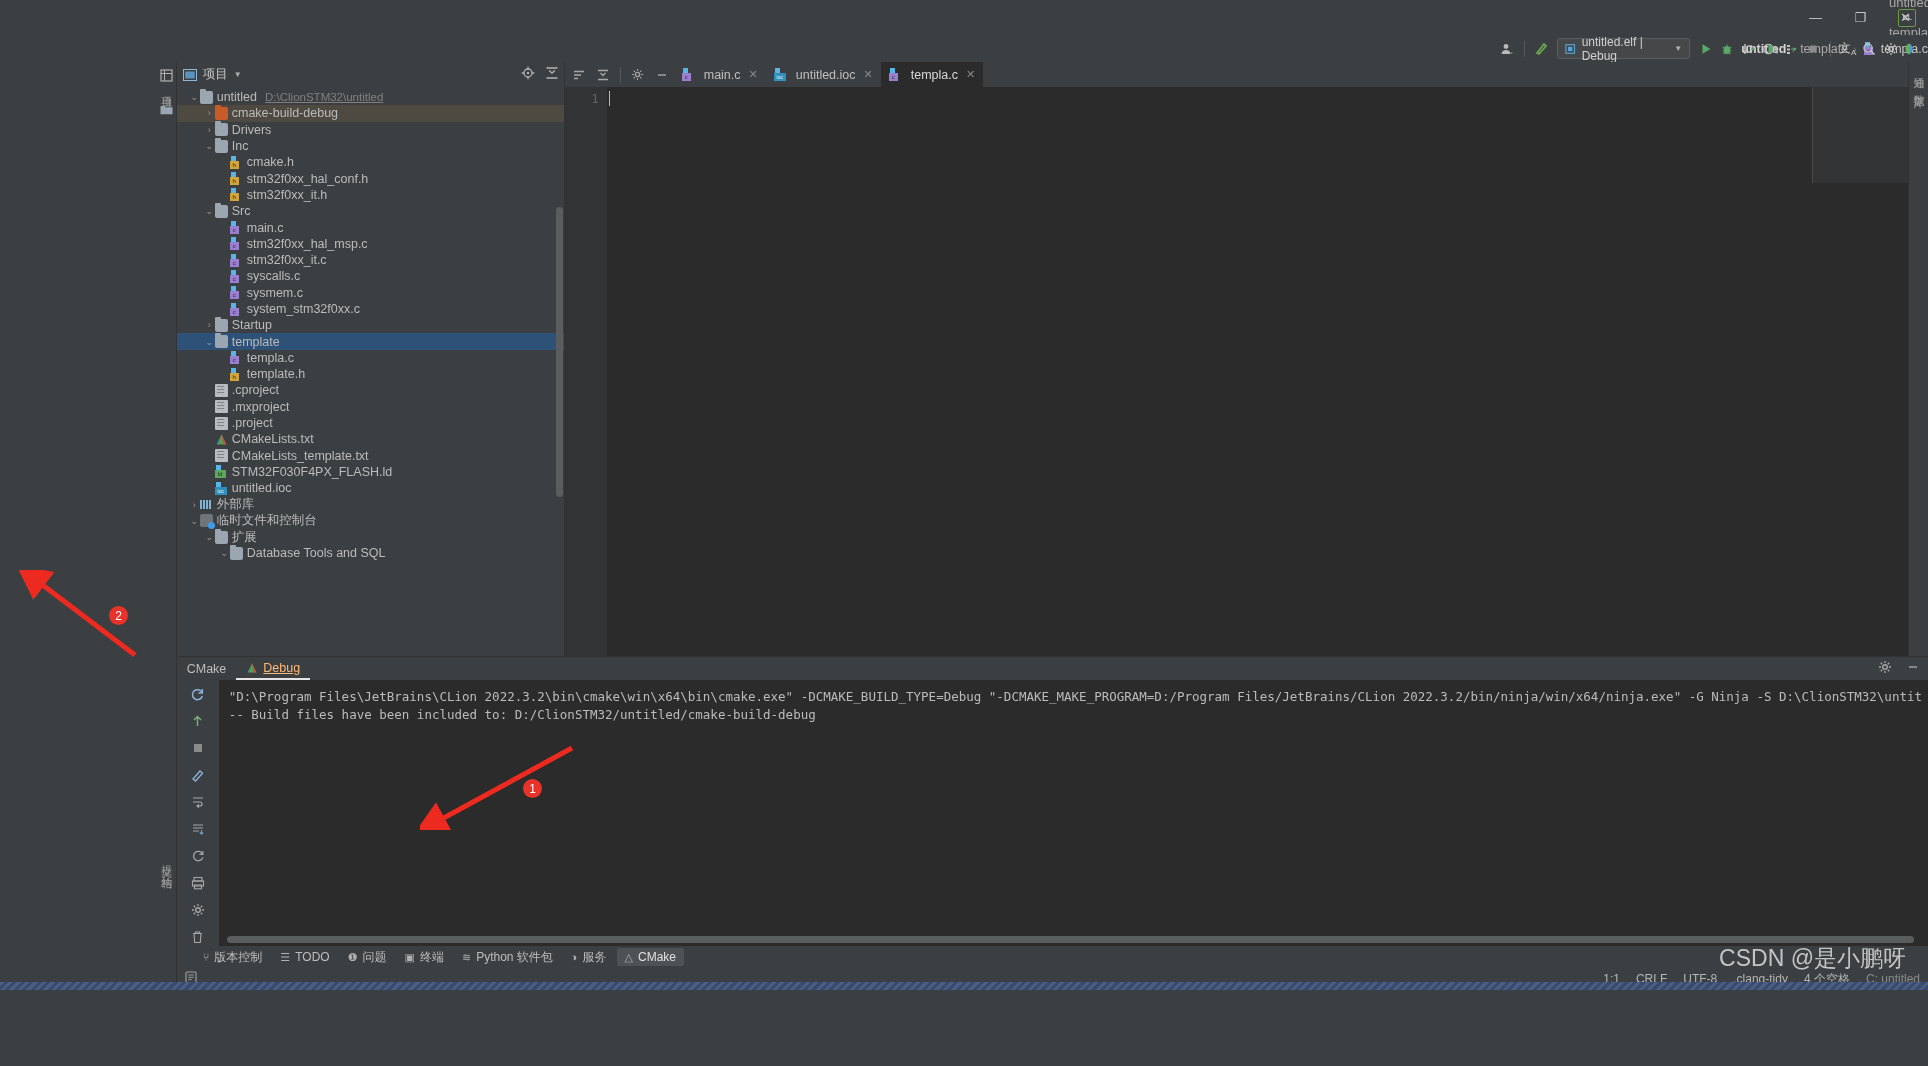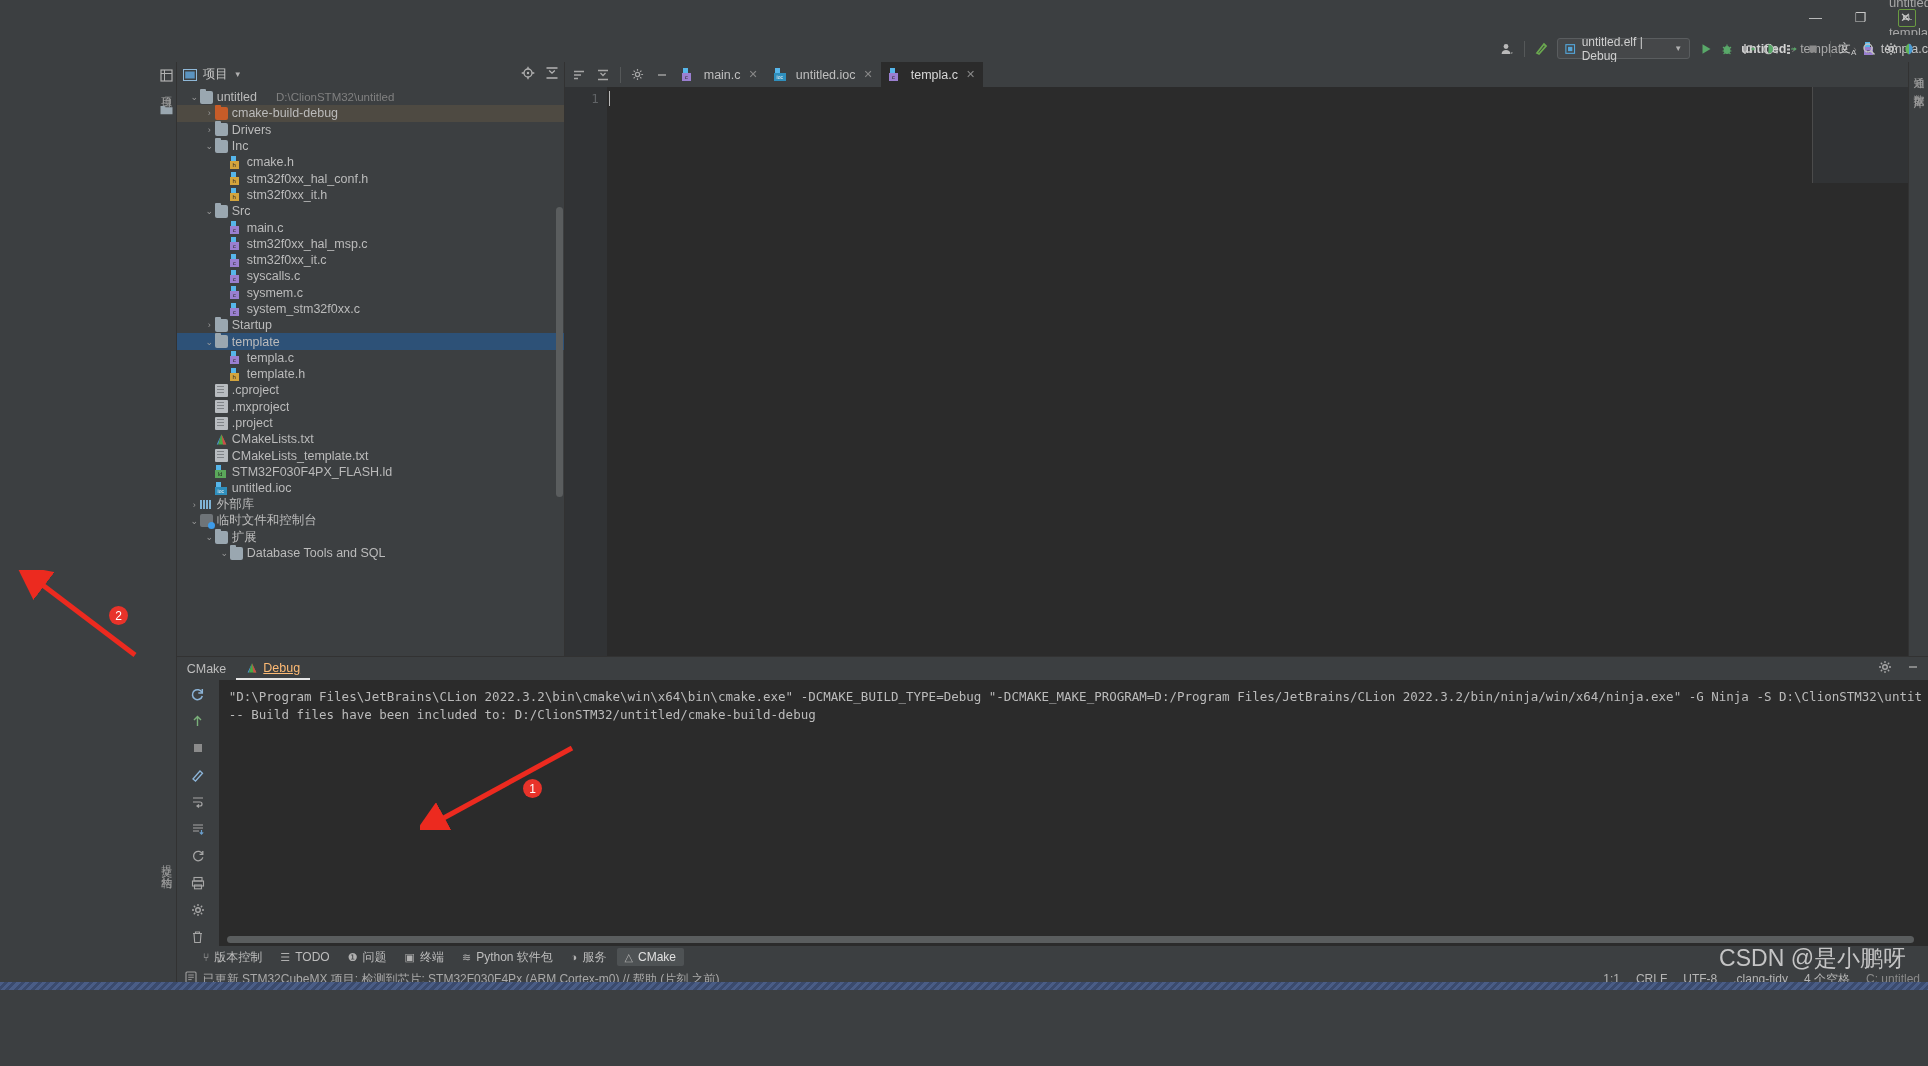--- a/index.html
+++ b/index.html
@@ -78,21 +78,21 @@
   .tree { flex:1 1 auto; overflow:hidden; position:relative; padding-top:2px; }
   .trow {
     height:16.3px; display:flex; align-items:center; font-size:12.5px; color:#bbbbbb;
     white-space:nowrap; padding-right:4px; position:relative;
   }
   .trow.sel { background:#2d5177; }
   .trow.hi { background:#4e4a42; }
   .arrow { width:11px; display:inline-block; text-align:center; color:#9a9a9a; font-size:9px; flex:0 0 11px; }
   .ficon { width:13px;height:13px;margin-right:4px;flex:0 0 13px; display:inline-block; position:relative; }
   .tlabel { overflow:hidden; text-overflow:ellipsis; }
-  .tpath { color:#808080; font-size:11.5px; margin-left:19px; }
+  .tpath { color:#808080; font-size:11.5px; margin-left:8px;text-decoration:underline; }
   .scrollthumb { position:absolute; right:1px; width:7px; background:#5a5d5e; border-radius:4px; }
 
   
   .ic-folder{ background:#9aa7b0; border-radius:1px 2px 2px 2px; }
   .ic-folder::before{ content:''; position:absolute; left:0; top:-2px; width:6px;height:3px;background:#9aa7b0;border-radius:1px 1px 0 0;}
   .ic-folder-o{ background:#c75c28; border-radius:1px 2px 2px 2px; }
   .ic-folder-o::before{ content:''; position:absolute; left:0; top:-2px; width:6px;height:3px;background:#c75c28;border-radius:1px 1px 0 0;}
   
   .ic-c::before{content:'';position:absolute;left:1px;top:0;width:5px;height:5px;background:#56b6ea;}
   .ic-c::after{content:'c';position:absolute;left:0px;top:5px;width:9px;height:8px;background:#9a7fd0;color:#2b2b2b;font-size:6px;line-height:8px;text-align:center;font-family:"Liberation Sans",sans-serif;}
@@ -717,21 +717,20 @@
           </div>
         </div>
 
       <div class="statusbar">
         <span style="margin-right:6px;display:inline-block">
           <svg width="12" height="13" viewBox="0 0 12 13">
               <rect x="1" y="1" width="10" height="11" fill="none" stroke="#a0a0a0" stroke-width="1.1" rx="1"></rect>
               <path d="M3.2 4h5.6M3.2 6.3h5.6M3.2 8.6h3.5" stroke="#a0a0a0" stroke-width="0.9"></path>
             </svg>
         </span>
-        <span>已更新 STM32CubeMX 项目: 检测到芯片: STM32F030F4Px (ARM Cortex-m0)  // 帮助 (片刻 之前)</span>
         <div class="status-right">
           <span>1:1</span>
           <span>CRLF</span>
           <span>UTF-8</span>
           <span>.clang-tidy</span>
           <span>4 个空格</span>
           <span class="status-dim">C: untitled</span>
         </div>
       </div>
     </div>

